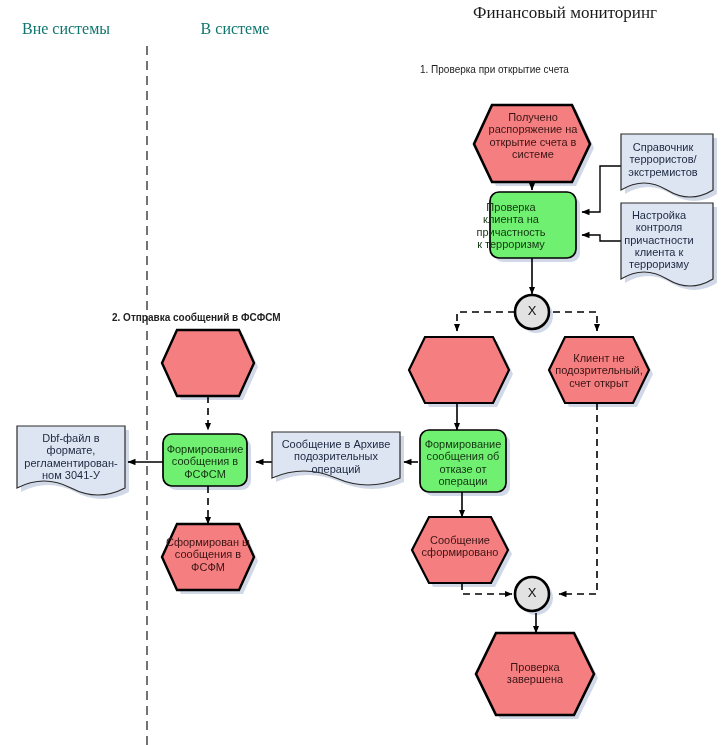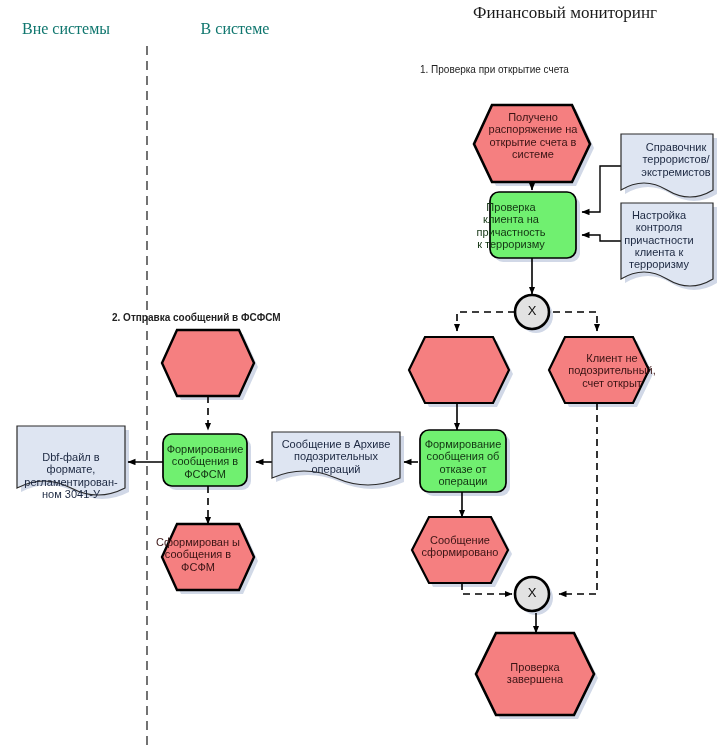--- a/index.html
+++ b/index.html
@@ -144,37 +144,37 @@
   <div class="lbl title" style="left:420,0px;left:420px;top:3px;width:290px;">Финансовый мониторинг</div>
 
   <div class="lbl section" style="left:420px;top:64px;width:290px;text-align:left;">1. Проверка при открытие счета</div>
 
   <div class="lbl section" style="left:112px;top:312px;width:230px;text-align:left;font-weight:bold;">2. Отправка сообщений в ФСФСМ</div>
 
   <div class="lbl node-text red" style="left:484px;top:111px;width:98px;">Получено распоряжение на открытие счета в системе</div>
 
   <div class="lbl node-text green" style="left:475px;top:201px;width:72px;">Проверка клиента на причастность к терроризму</div>
 
-  <div class="lbl node-text doc" style="left:621px;top:141px;width:84px;padding-left:13px;">Справочник террористов/ экстремистов</div>
+  <div class="lbl node-text doc" style="left:621px;top:141px;width:84px;">Справочник террористов/ экстремистов</div>
 
   <div class="lbl node-text doc" style="left:621px;top:209px;width:76px;">Настройка контроля причастности клиента к терроризму</div>
 
   <div class="lbl gw-text" style="left:517px;top:304px;width:30px;">X</div>
 
 
-  <div class="lbl node-text red" style="left:551px;top:352px;width:96px;padding-left:13px;">Клиент не подозрительный, счет открыт</div>
+  <div class="lbl node-text red" style="left:551px;top:352px;width:96px;">Клиент не подозрительный, счет открыт</div>
 
 
   <div class="lbl node-text green" style="left:163px;top:443px;width:84px;">Формирование сообщения в ФСФСМ</div>
 
   <div class="lbl node-text doc" style="left:274px;top:438px;width:124px;">Сообщение в Архиве подозрительных операций</div>
 
-  <div class="lbl node-text doc" style="left:18px;top:432px;width:106px;margin-top:19px;">Dbf-файл в формате, регламентирован- ном 3041-У</div>
+  <div class="lbl node-text doc" style="left:18px;top:432px;width:106px;">Dbf-файл в формате, регламентирован- ном 3041-У</div>
 
-  <div class="lbl node-text red" style="left:155px;top:536px;width:86px;">Сформирован ы сообщения в ФСФМ</div>
+  <div class="lbl node-text red" style="left:165px;top:536px;width:86px;">Сформирован ы сообщения в ФСФМ</div>
 
   <div class="lbl node-text green" style="left:419px;top:438px;width:88px;">Формирование сообщения об отказе от операции</div>
 
   <div class="lbl node-text red" style="left:417px;top:534px;width:86px;">Сообщение сформировано</div>
 
   <div class="lbl gw-text" style="left:517px;top:586px;width:30px;">X</div>
 
   <div class="lbl node-text red" style="left:488px;top:661px;width:94px;">Проверка завершена</div>
 
 </div>

